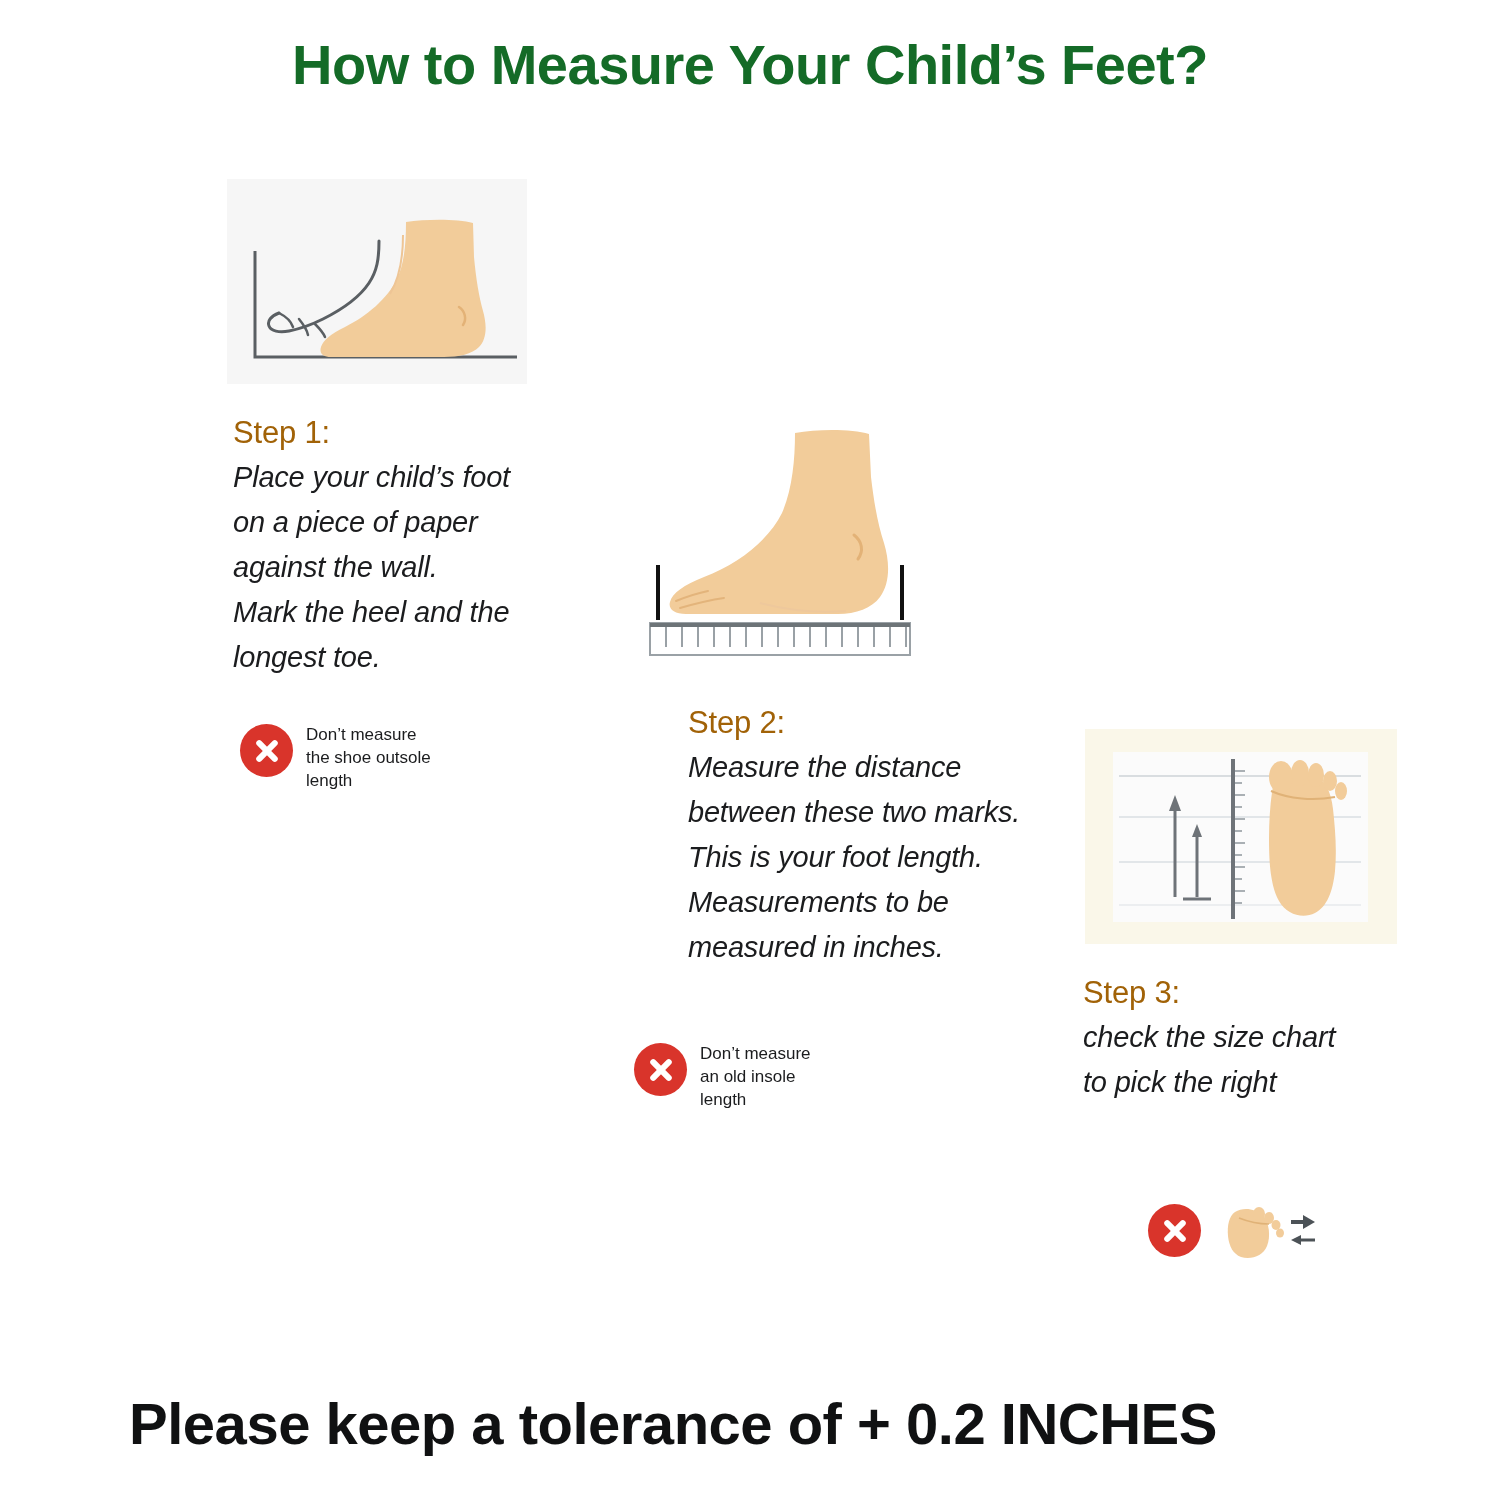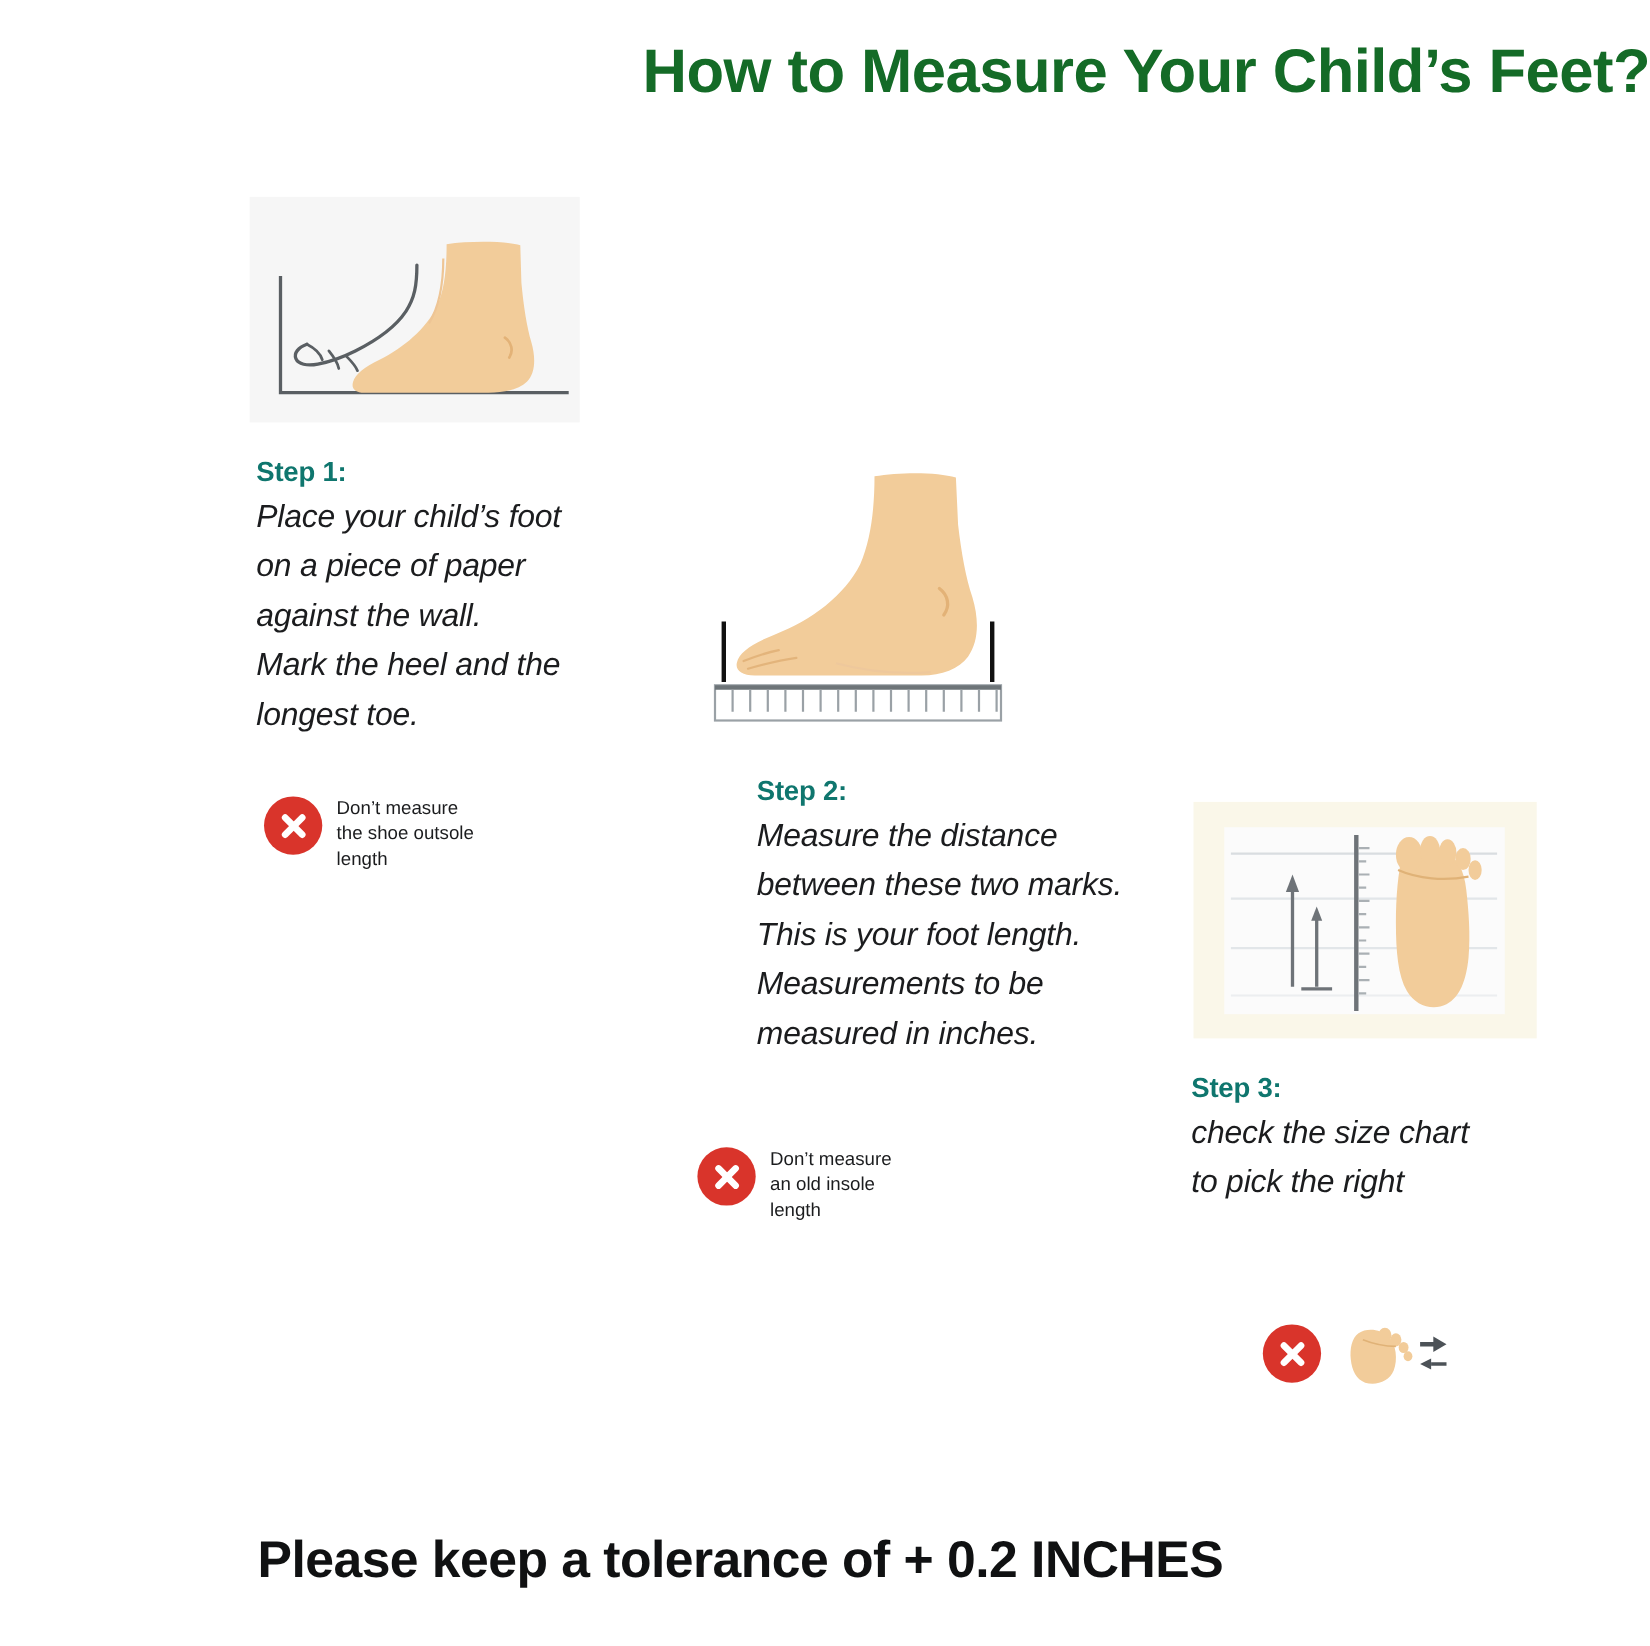--- a/index.html
+++ b/index.html
@@ -19,36 +19,36 @@
     width: 1500px;
     height: 1496px;
   }
 
   
   .title {
     position: absolute;
     left: 0;
     top: 32px;
     width: 1500px;
-    text-align: right;
+    text-align: center;
     font-size: 56px;
     font-weight: bold;
     color: #146b27;
     letter-spacing: -0.5px;
     font-family: "Liberation Sans", sans-serif;
   }
 
   
   .step {
     position: absolute;
   }
   .step-head {
-    font-size: 25px;
-    font-weight: bold;
-    color: #0f766e;
+    font-size: 31px;
+    font-weight: normal;
+    color: #a16207;
     margin: 0 0 4px 0;
     letter-spacing: -0.2px;
   }
   .step-body {
     font-size: 29px;
     line-height: 1.55;
     color: #1b1c1e;
     letter-spacing: -0.2px;
   }
   .step-body div { white-space: nowrap; font-style: italic; }
@@ -110,21 +110,21 @@
     background: #faf7e9;
   }
 
   
   .footer {
     position: absolute;
     left: 0;
     top: 1390px;
     width: 1346px;
     text-align: center;
-    font-size: 47px;
+    font-size: 58px;
     font-weight: bold;
     color: #101112;
     letter-spacing: -0.5px;
   }
 
   svg { display: block; }
 </style>
 </head>
 <body>
 

